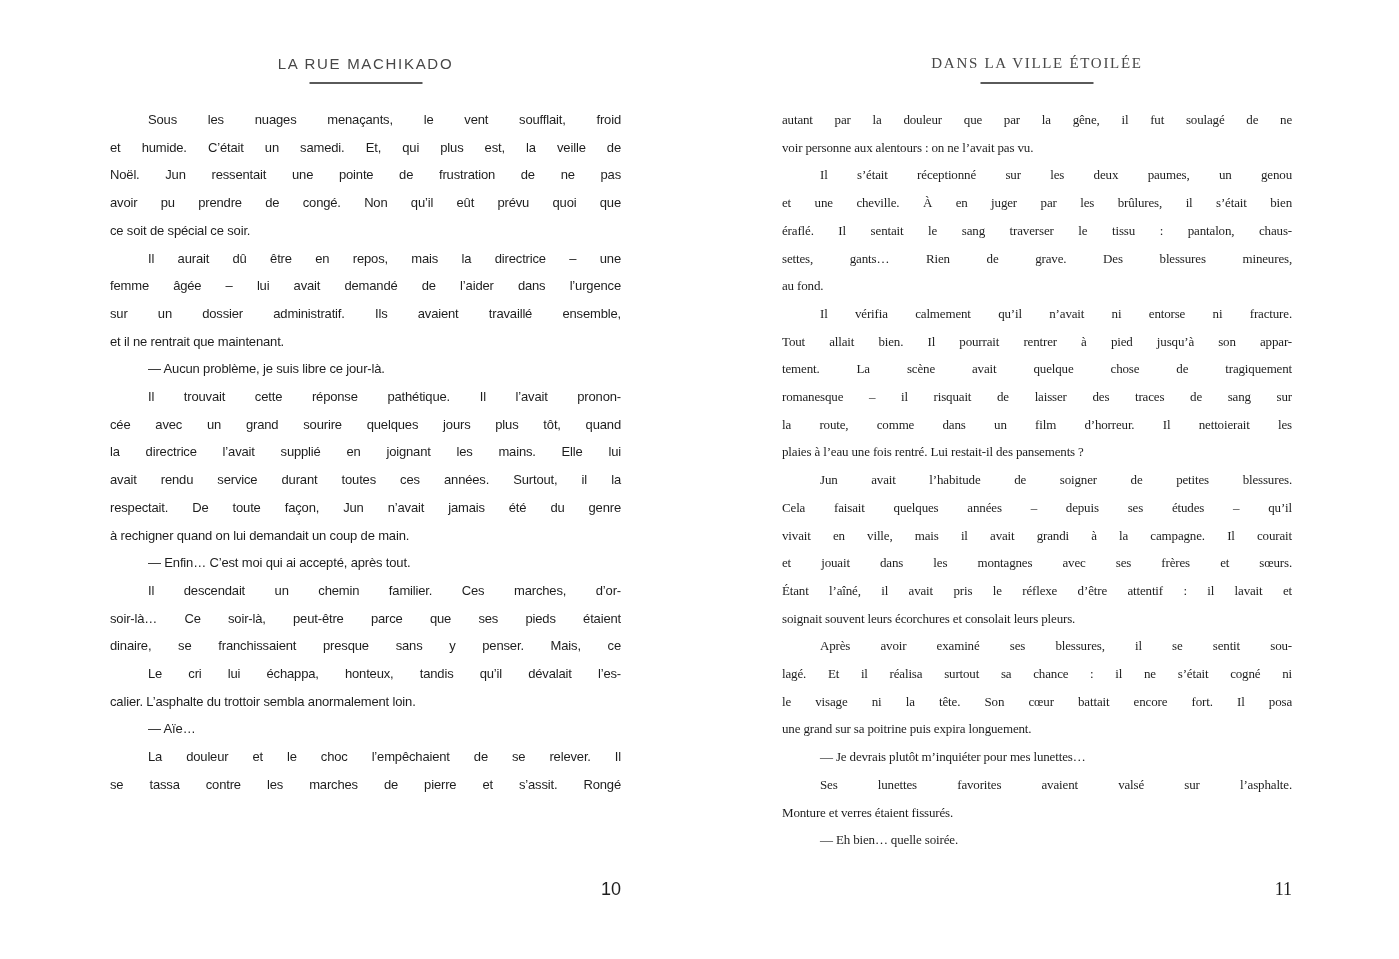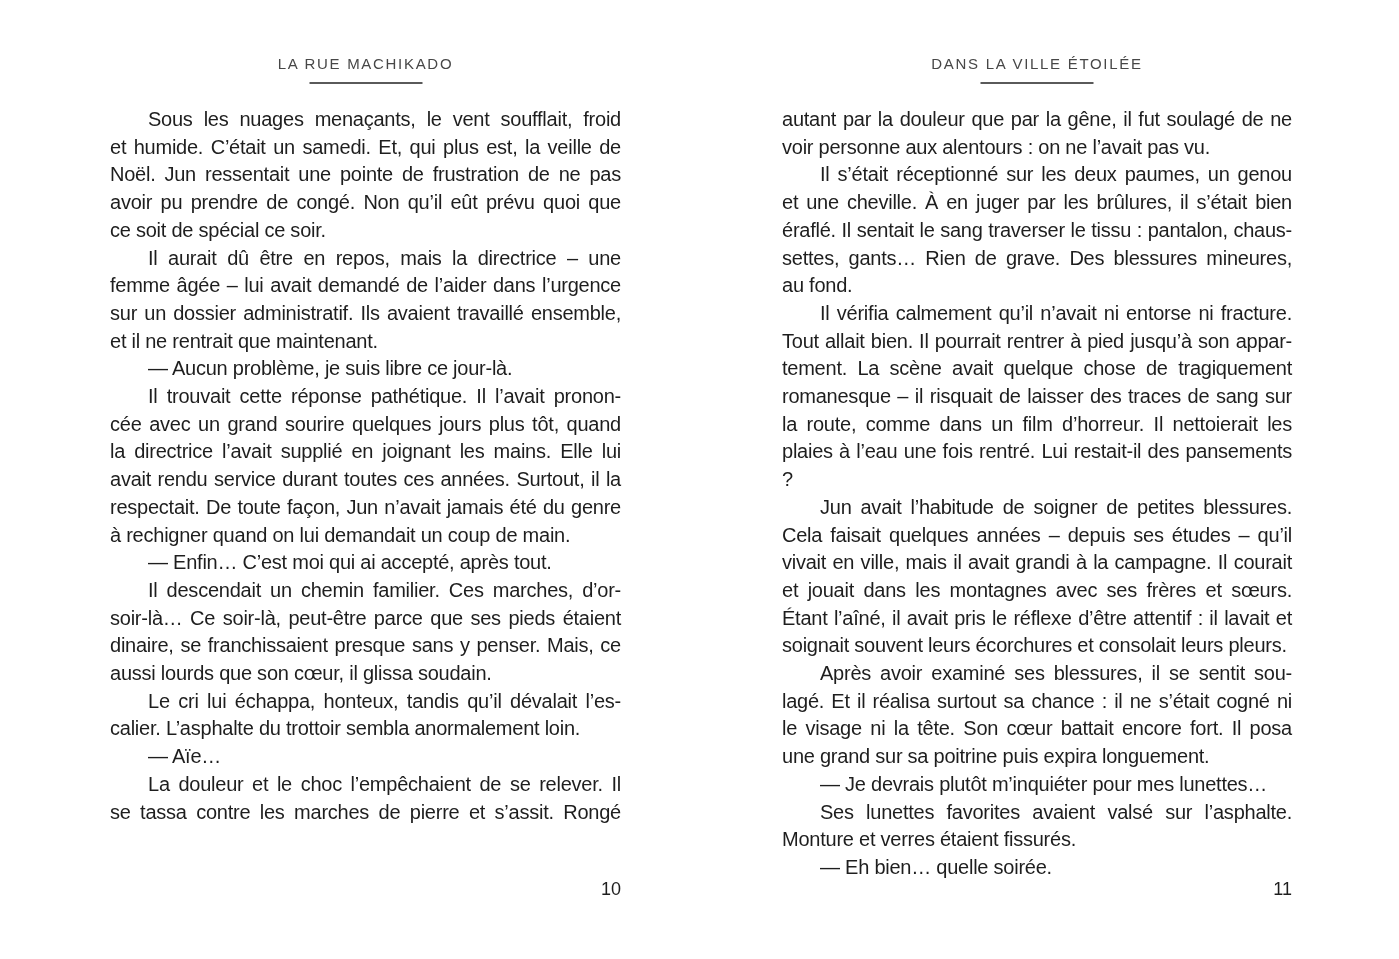--- a/index.html
+++ b/index.html
@@ -22,21 +22,21 @@
     width: 1399px;
     height: 959px;
     padding-left: 12px;
   }
   .page {
     position: absolute;
     top: 0;
     height: 959px;
   }
   .page-left  { left: 110px; width: 511px; }
-  .page-right { left: 782px; width: 510px; }
+  .page-right { left: 782px; width: 510px; font-family: Liberation Serif, serif; }
   .running-header {
     position: absolute;
     top: 55px;
     left: 0;
     width: 100%;
     text-align: center;
     font-size: 15px;
     letter-spacing: 1.7px;
     color: var(--header);
   }
@@ -48,21 +48,21 @@
     width: 113px;
     height: 2px;
     background: var(--rule);
   }
   .page-body {
     position: absolute;
     top: 106px;
     left: 0;
     right: 0;
     color: var(--text);
-    font-size: 20px;
+    font-size: 13px;
     line-height: 27.7px;
     letter-spacing: -0.012em;
   }
   .line {
     text-align: justify;
     text-align-last: justify;
   }
   .line.last { text-align-last: left; }
   .line.indent { padding-left: 38px; }
   .page-number {
@@ -108,21 +108,20 @@
           <div class="line">respectait. De toute façon, Jun n’avait jamais été du genre</div>
           <div class="line last">à rechigner quand on lui demandait un coup de main.</div>
         </div>
         <div>
           <div class="line indent last">— Enfin… C’est moi qui ai accepté, après tout.</div>
         </div>
         <div>
           <div class="line indent">Il descendait un chemin familier. Ces marches, d’or-</div>
           <div class="line">soir-là… Ce soir-là, peut-être parce que ses pieds étaient</div>
           <div class="line">dinaire, se franchissaient presque sans y penser. Mais, ce</div>
-          <div class="line last">aussi lourds que son cœur, il glissa soudain.</div>
         </div>
         <div>
           <div class="line indent">Le cri lui échappa, honteux, tandis qu’il dévalait l’es-</div>
           <div class="line last">calier. L’asphalte du trottoir sembla anormalement loin.</div>
         </div>
         <div>
           <div class="line indent last">— Aïe…</div>
         </div>
         <div>
           <div class="line indent">La douleur et le choc l’empêchaient de se relever. Il</div>

